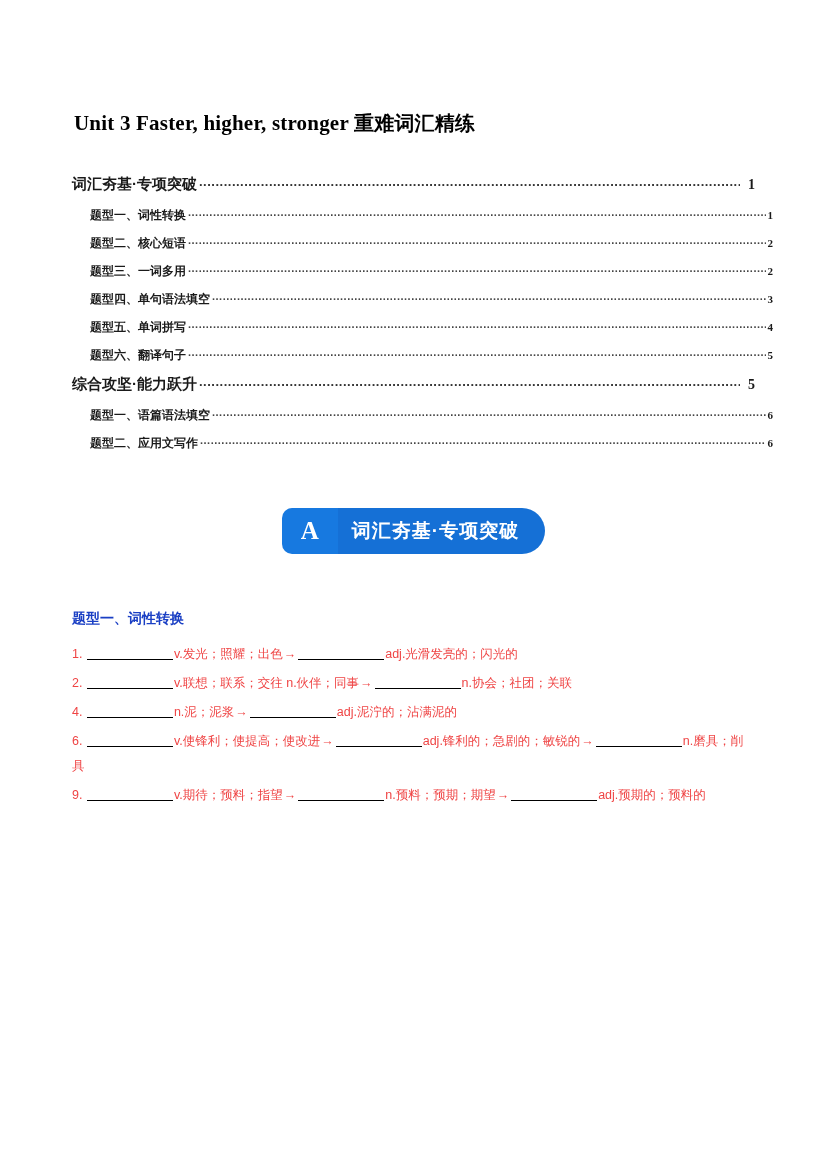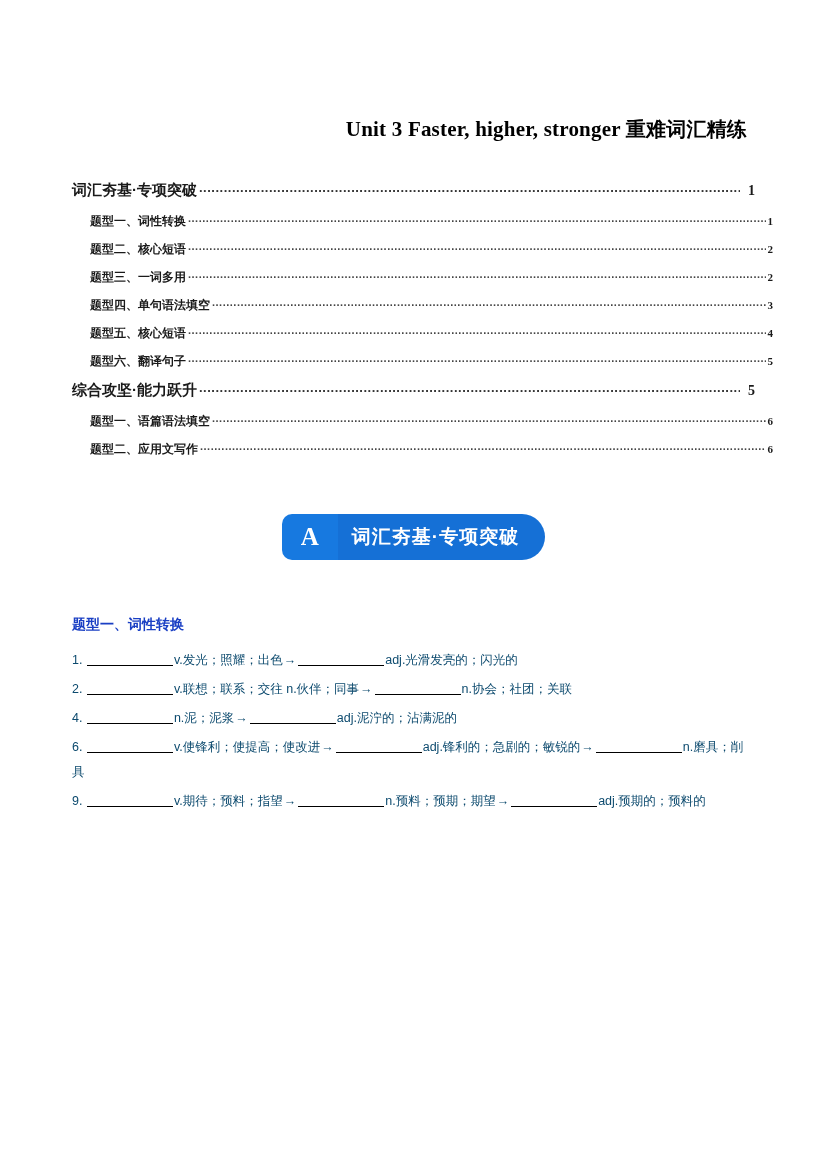--- a/index.html
+++ b/index.html
@@ -18,26 +18,26 @@
   .page {
     position: relative;
     width: 827px;
     height: 1169px;
     box-sizing: border-box;
     padding: 0 72px;
   }
 
   
   .doc-title {
-    margin: 8px;
+    margin: 2px;
     padding-top: 108px;
     font-family: "Liberation Serif", serif;
     font-weight: bold;
     font-size: 21px;
-    text-align: right;
+    text-align: left;
     letter-spacing: 0.2px;
   }
   .doc-title .cn {
     font-family: "Liberation Sans", sans-serif;
     font-weight: bold;
     font-size: 20px;
   }
 
   
   .toc {
@@ -124,21 +124,21 @@
     font-size: 14px;
     color: #1a3fc4;
   }
 
   
   .ex-list {
     margin-top: 14px;
     font-family: "Liberation Sans", sans-serif;
     font-size: 12.5px;
     line-height: 25px;
-    color: #0c4a6e;
+    color: #ef4444;
   }
   .ex-item {
     margin-bottom: 4px;
   }
   .blank {
     display: inline-block;
     border-bottom: 1px solid #000;
     width: 86px;
     height: 13px;
     margin: 0 1px;
@@ -173,21 +173,21 @@
         <span>题型三、一词多用</span>
         <span class="dots"></span>
         <span class="pageno">2</span>
       </div>
       <div class="toc-row toc-l2">
         <span>题型四、单句语法填空</span>
         <span class="dots"></span>
         <span class="pageno">3</span>
       </div>
       <div class="toc-row toc-l2">
-        <span>题型五、核心短语</span>
+        <span>题型五、单词拼写</span>
         <span class="dots"></span>
         <span class="pageno">4</span>
       </div>
       <div class="toc-row toc-l2">
         <span>题型六、翻译句子</span>
         <span class="dots"></span>
         <span class="pageno">5</span>
       </div>
       <div class="toc-row toc-l1">
         <span>综合攻坚·能力跃升</span>

